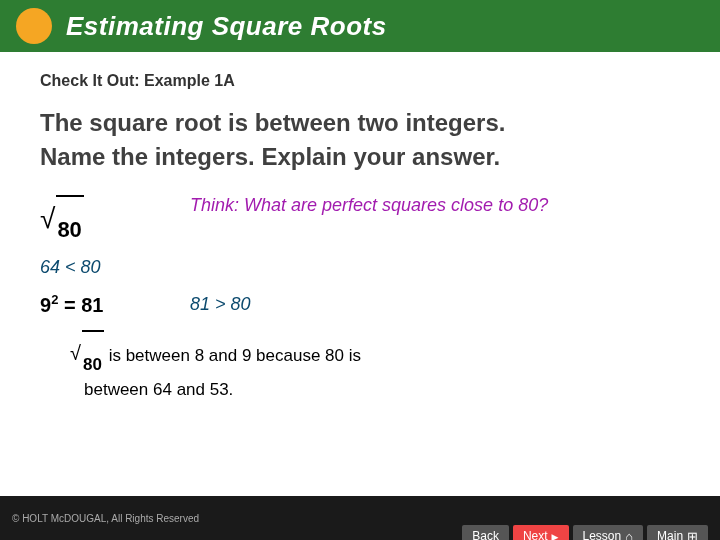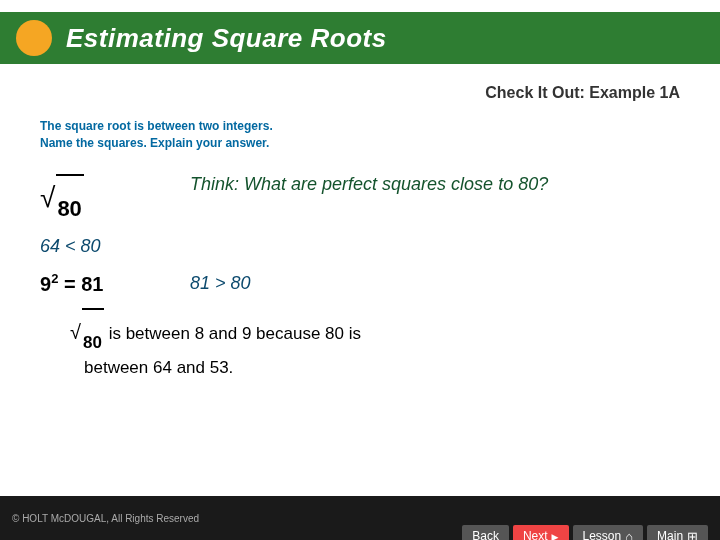--- a/index.html
+++ b/index.html
@@ -14,21 +14,20 @@
     }
 
     
     .header {
       background: #2e7d32;
       height: 52px;
       display: flex;
       align-items: center;
       padding: 0 16px;
       gap: 14px;
-      margin-top: 12px;
     }
 
     .header-circle {
       width: 36px;
       height: 36px;
       background: #f5a623;
       border-radius: 50%;
       flex-shrink: 0;
     }
 
@@ -40,31 +39,31 @@
       letter-spacing: 0.5px;
     }
 
     
     .content {
       padding: 20px 40px 10px 40px;
       background: #fff;
     }
 
     .subtitle {
-      text-align: right;
+      text-align: left;
       font-size: 16px;
       font-weight: bold;
       color: #333;
       margin-bottom: 16px;
     }
 
     .intro-text {
-      font-size: 12px;
-      font-weight: bold;
-      color: #0369a1;
+      font-size: 24px;
+      font-weight: bold;
+      color: #404040;
       margin-bottom: 20px;
       line-height: 1.4;
     }
 
     .example-row {
       display: flex;
       align-items: flex-start;
       margin-bottom: 12px;
       gap: 20px;
     }
@@ -204,31 +203,31 @@
   <div class="header-circle"></div>
   <span class="header-title">Estimating Square Roots</span>
 </div>
 
 <div class="content">
 
   <div class="subtitle">Check It Out: Example 1A</div>
 
   <div class="intro-text">
     <span>The square root is between two integers.</span><br>
-    <span>Name the squares. Explain your answer.</span>
+    <span>Name the integers. Explain your answer.</span>
   </div>
 
   <div class="example-row">
     <div class="left-col">
       <span class="sqrt-container">
         <span class="sqrt-symbol">√</span>
           <span class="sqrt-number">80</span>
       </span>
     </div>
-    <div class="right-col" style="color:#14532d;">
+    <div class="right-col" style="color:#a21caf;">
       <span>Think: What are perfect squares close to 80?</span>
     </div>
   </div>
 
   <div class="example-row">
     <div class="right-col teal">
       <span>64 &lt; 80</span>
     </div>
   </div>
 

